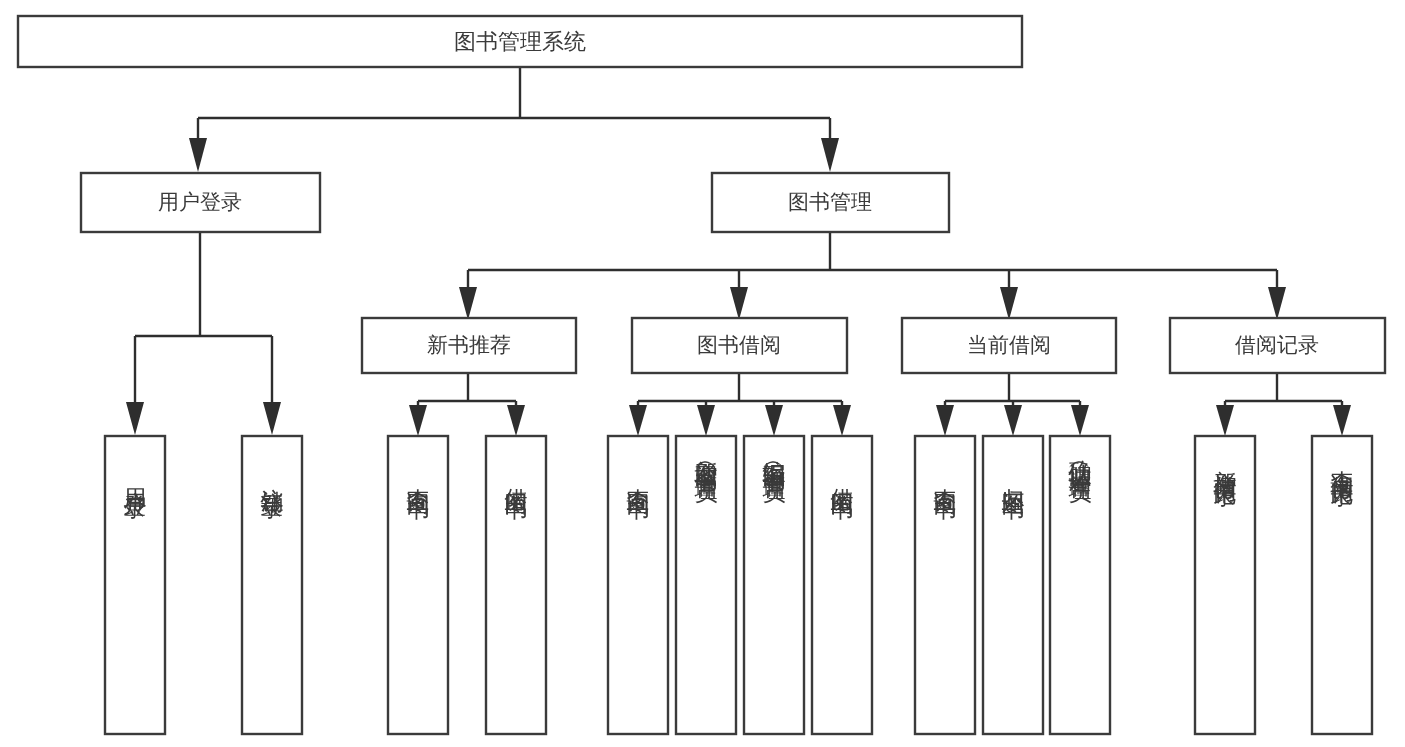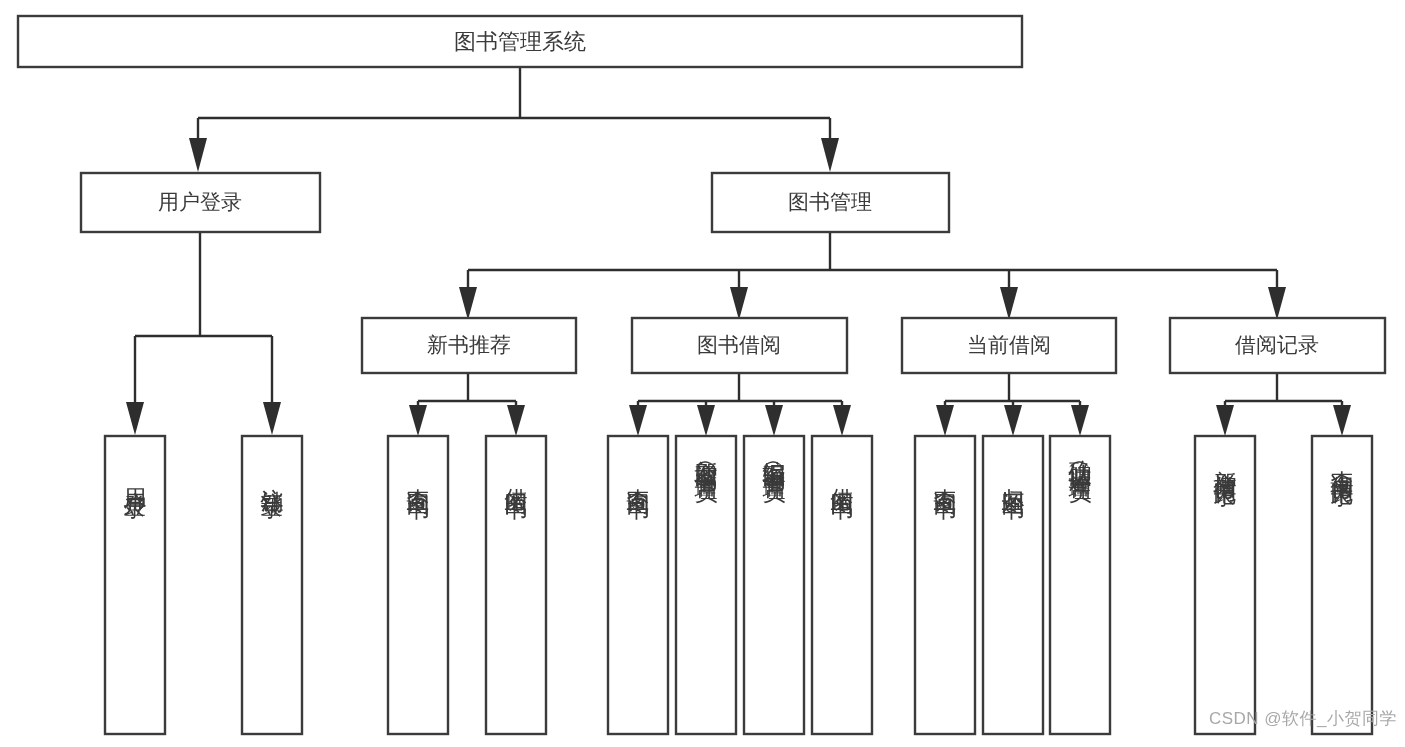--- a/index.html
+++ b/index.html
@@ -236,14 +236,13 @@
     <span class="leaf-label">确认归还（管理员）</span>
   </div>
 
   <div class="leaf-label-wrap" style="left:1195px; top:452px; width:60px; height:270px;">
     <span class="leaf-label">新增借阅记录</span>
   </div>
   <div class="leaf-label-wrap" style="left:1312px; top:452px; width:60px; height:270px;">
     <span class="leaf-label">查询借阅记录</span>
   </div>
 
-  <div class="watermark">CSDN @软件_小贺同学</div>
 </div>
 
 </body></html>

